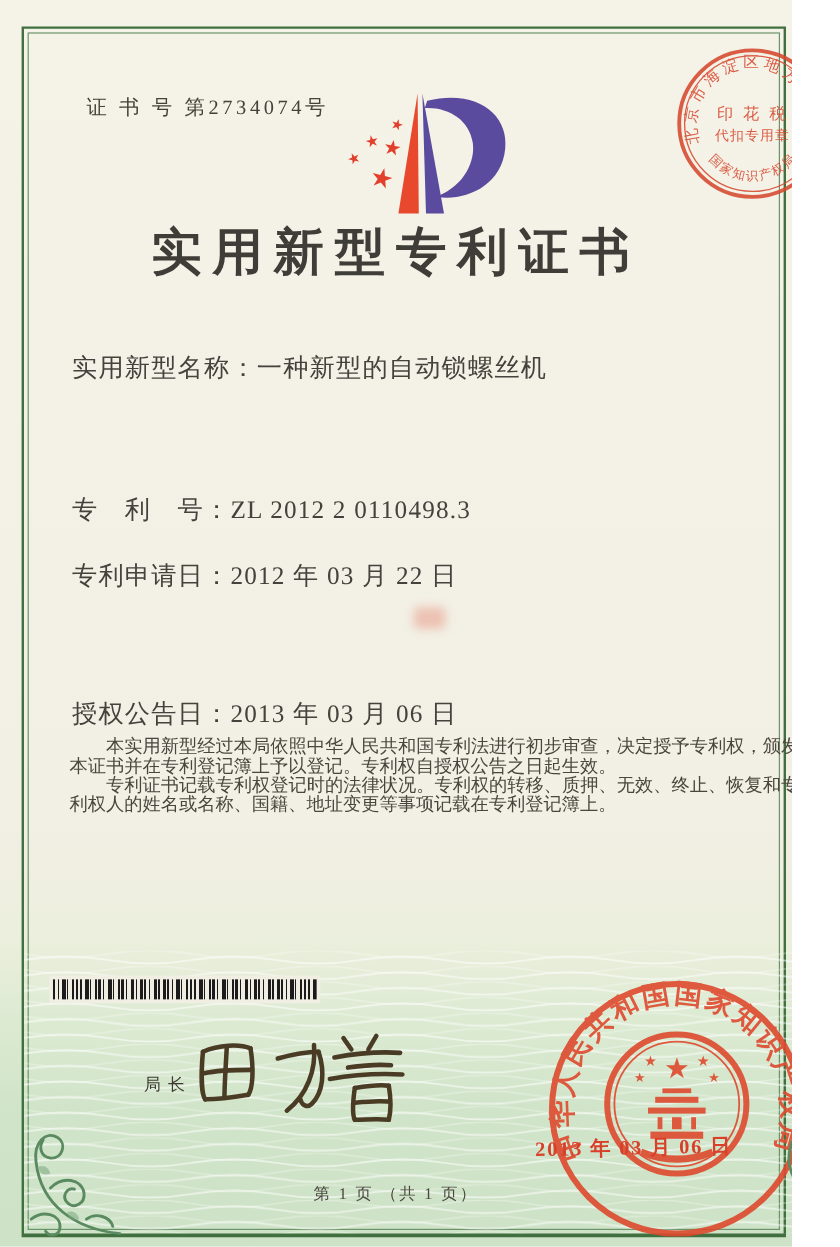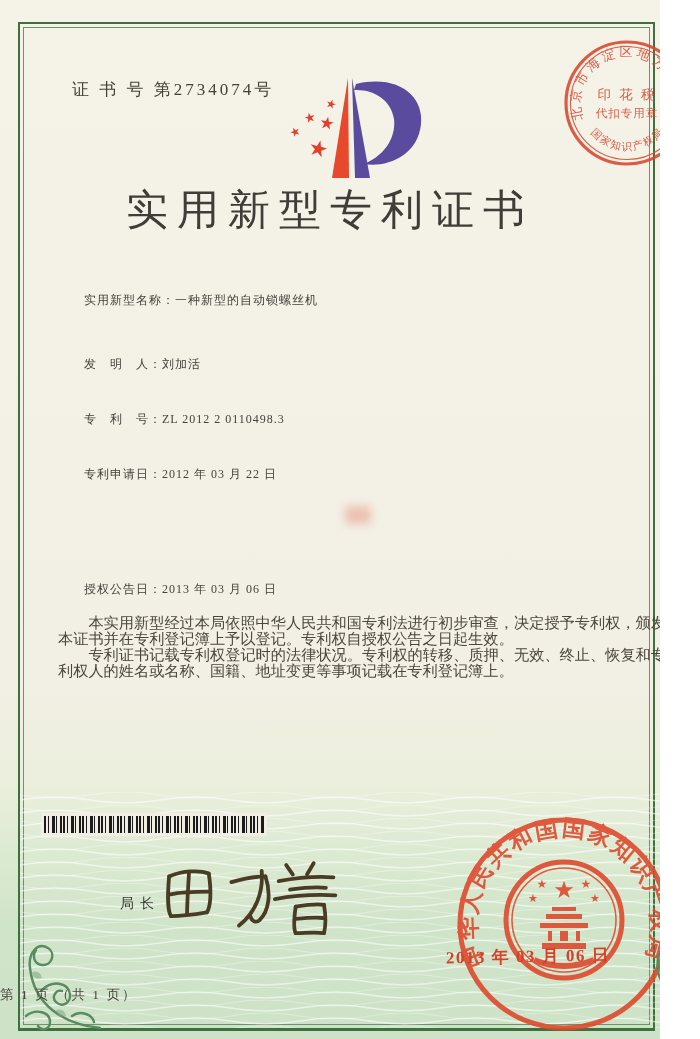--- a/index.html
+++ b/index.html
@@ -17,23 +17,23 @@
     border:1px solid #6b9468;
   }
   .cert-no {
     position:absolute; left:72px; top:78px; font-size:17px; letter-spacing:3px;
     color:#45423a;
   }
   .logo { position:absolute; left:274px; top:74px; }
   .tax-seal { position:absolute; left:560px; top:36px; opacity:.88; }
   .title {
     position:absolute; left:0; right:0; top:182px; text-align:center;
-    font-size:42px; font-weight:400; letter-spacing:9px; color:#3f3d37;
-  }
-  .field { position:absolute; left:60px; font-size:12px; color:#44423c; letter-spacing:1px; white-space:nowrap;margin-left:24px; }
+    font-size:42px; font-weight:700; letter-spacing:9px; color:#3f3d37;
+  }
+  .field { position:absolute; left:60px; font-size:21px; color:#44423c; letter-spacing:1px; white-space:nowrap; }
   .f0{top:292px} .f1{top:356px} .f2{top:411px} .f3{top:466px} .f4{top:522px} .f5{top:581px}
   .smudge {
     display:inline-block; vertical-align:middle; width:298px; height:20px; margin-left:4px;
     background:
       radial-gradient(14px 7px at 12% 55%, rgba(120,118,110,.45), transparent 70%),
       radial-gradient(20px 8px at 32% 45%, rgba(130,128,120,.40), transparent 70%),
       radial-gradient(16px 7px at 52% 55%, rgba(120,118,110,.42), transparent 70%),
       radial-gradient(18px 8px at 72% 50%, rgba(130,128,118,.38), transparent 70%),
       radial-gradient(14px 7px at 90% 55%, rgba(110,108,100,.50), transparent 70%);
     filter:blur(2.5px);
@@ -56,21 +56,21 @@
       #1b1b1b 16px 18px, #efece2 18px 19px);
     outline:3px solid #f1eee4;
   }
   .director { position:absolute; left:120px; top:895px; font-size:14px; letter-spacing:6px; color:#3c3a32; }
   .signature { position:absolute; left:155px; top:850px; }
   .big-seal { position:absolute; left:448px; top:808px; opacity:.9; }
   .seal-date {
     position:absolute; left:446px; top:945px; font-size:17px; letter-spacing:1.5px;
     color:#d8402a; transform:rotate(-1deg); font-weight:700; white-space:nowrap;
   }
-  .footer { position:absolute; left:0; right:0; top:986px; font-size:13.5px; letter-spacing:2px; color:#4a473f; }
+  .footer { position:absolute; left:0; right:0; top:986px; text-align:center; font-size:13.5px; letter-spacing:2px; color:#4a473f; }
   .flourish-left { position:absolute; left:12px; top:920px; }
   .flourish-right { position:absolute; left:642px; top:830px; }
   svg text { font-family:"DejaVu Sans","Liberation Sans",sans-serif; }
 </style>
 </head>
 <body>
 
 <div class="page">
 
   <div class="frame">
@@ -114,23 +114,20 @@
       <textPath href="#taxBot" startOffset="2">国家知识产权局</textPath>
     </text>
     <text x="67" y="63" font-size="13.5" fill="#d6492f" text-anchor="middle" letter-spacing="2">印 花 税</text>
     <text x="67" y="81" font-size="11.5" fill="#d6492f" text-anchor="middle" letter-spacing="1">代扣专用章</text>
   </svg>
 
   <div class="title">实用新型专利证书</div>
 
   <div class="field f0">
     <span>实用新型名称：</span><span>一种新型的自动锁螺丝机</span>
-  </div>
-  <div class="field f1">
-    <span>发　明　人：</span><span>刘加活</span>
   </div>
   <div class="field f2">
     <span>专　利　号：</span><span>ZL 2012 2 0110498.3</span>
   </div>
   <div class="field f3">
     <span>专利申请日：</span><span>2012 年 03 月 22 日</span>
   </div>
   <div class="red-smudge"></div>
   <div class="field f5">
     <span>授权公告日：</span><span>2013 年 03 月 06 日</span>

